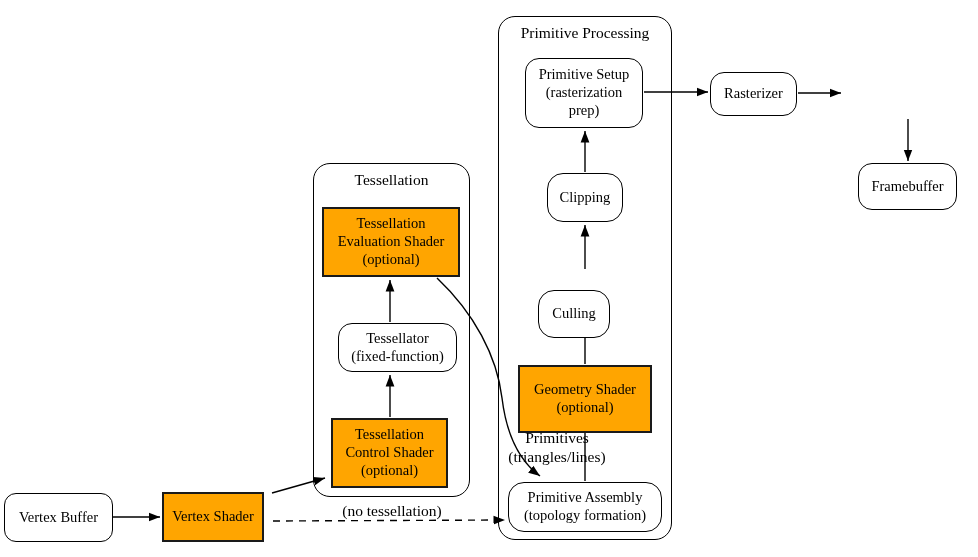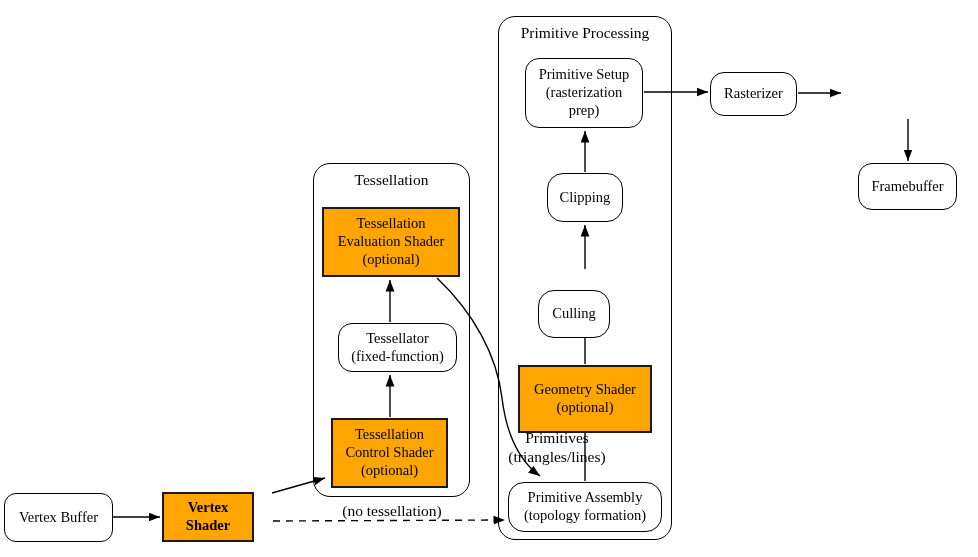--- a/index.html
+++ b/index.html
@@ -53,21 +53,21 @@
   </div>
 
   <div class="group" style="left:498px;top:16px;width:174px;height:524px;">
     <div class="group-title">Primitive Processing</div>
   </div>
 
   <div class="node rounded r18" style="left:4px;top:493px;width:109px;height:49px;">
     <span class="node-label">Vertex Buffer</span>
   </div>
 
-  <div class="node orange" style="left:162px;top:492px;width:92px;height:50px;font-weight:bold;">
+  <div class="node orange" style="left:162px;top:492px;width:102px;height:50px;">
     <span class="node-label">Vertex Shader</span>
   </div>
 
   <div class="node orange" style="left:322px;top:207px;width:138px;height:70px;">
     <span class="node-label">Tessellation
 Evaluation Shader
 (optional)</span>
   </div>
 
   <div class="node rounded r14" style="left:330px;top:323px;width:119px;height:49px;margin-left:8px;">

